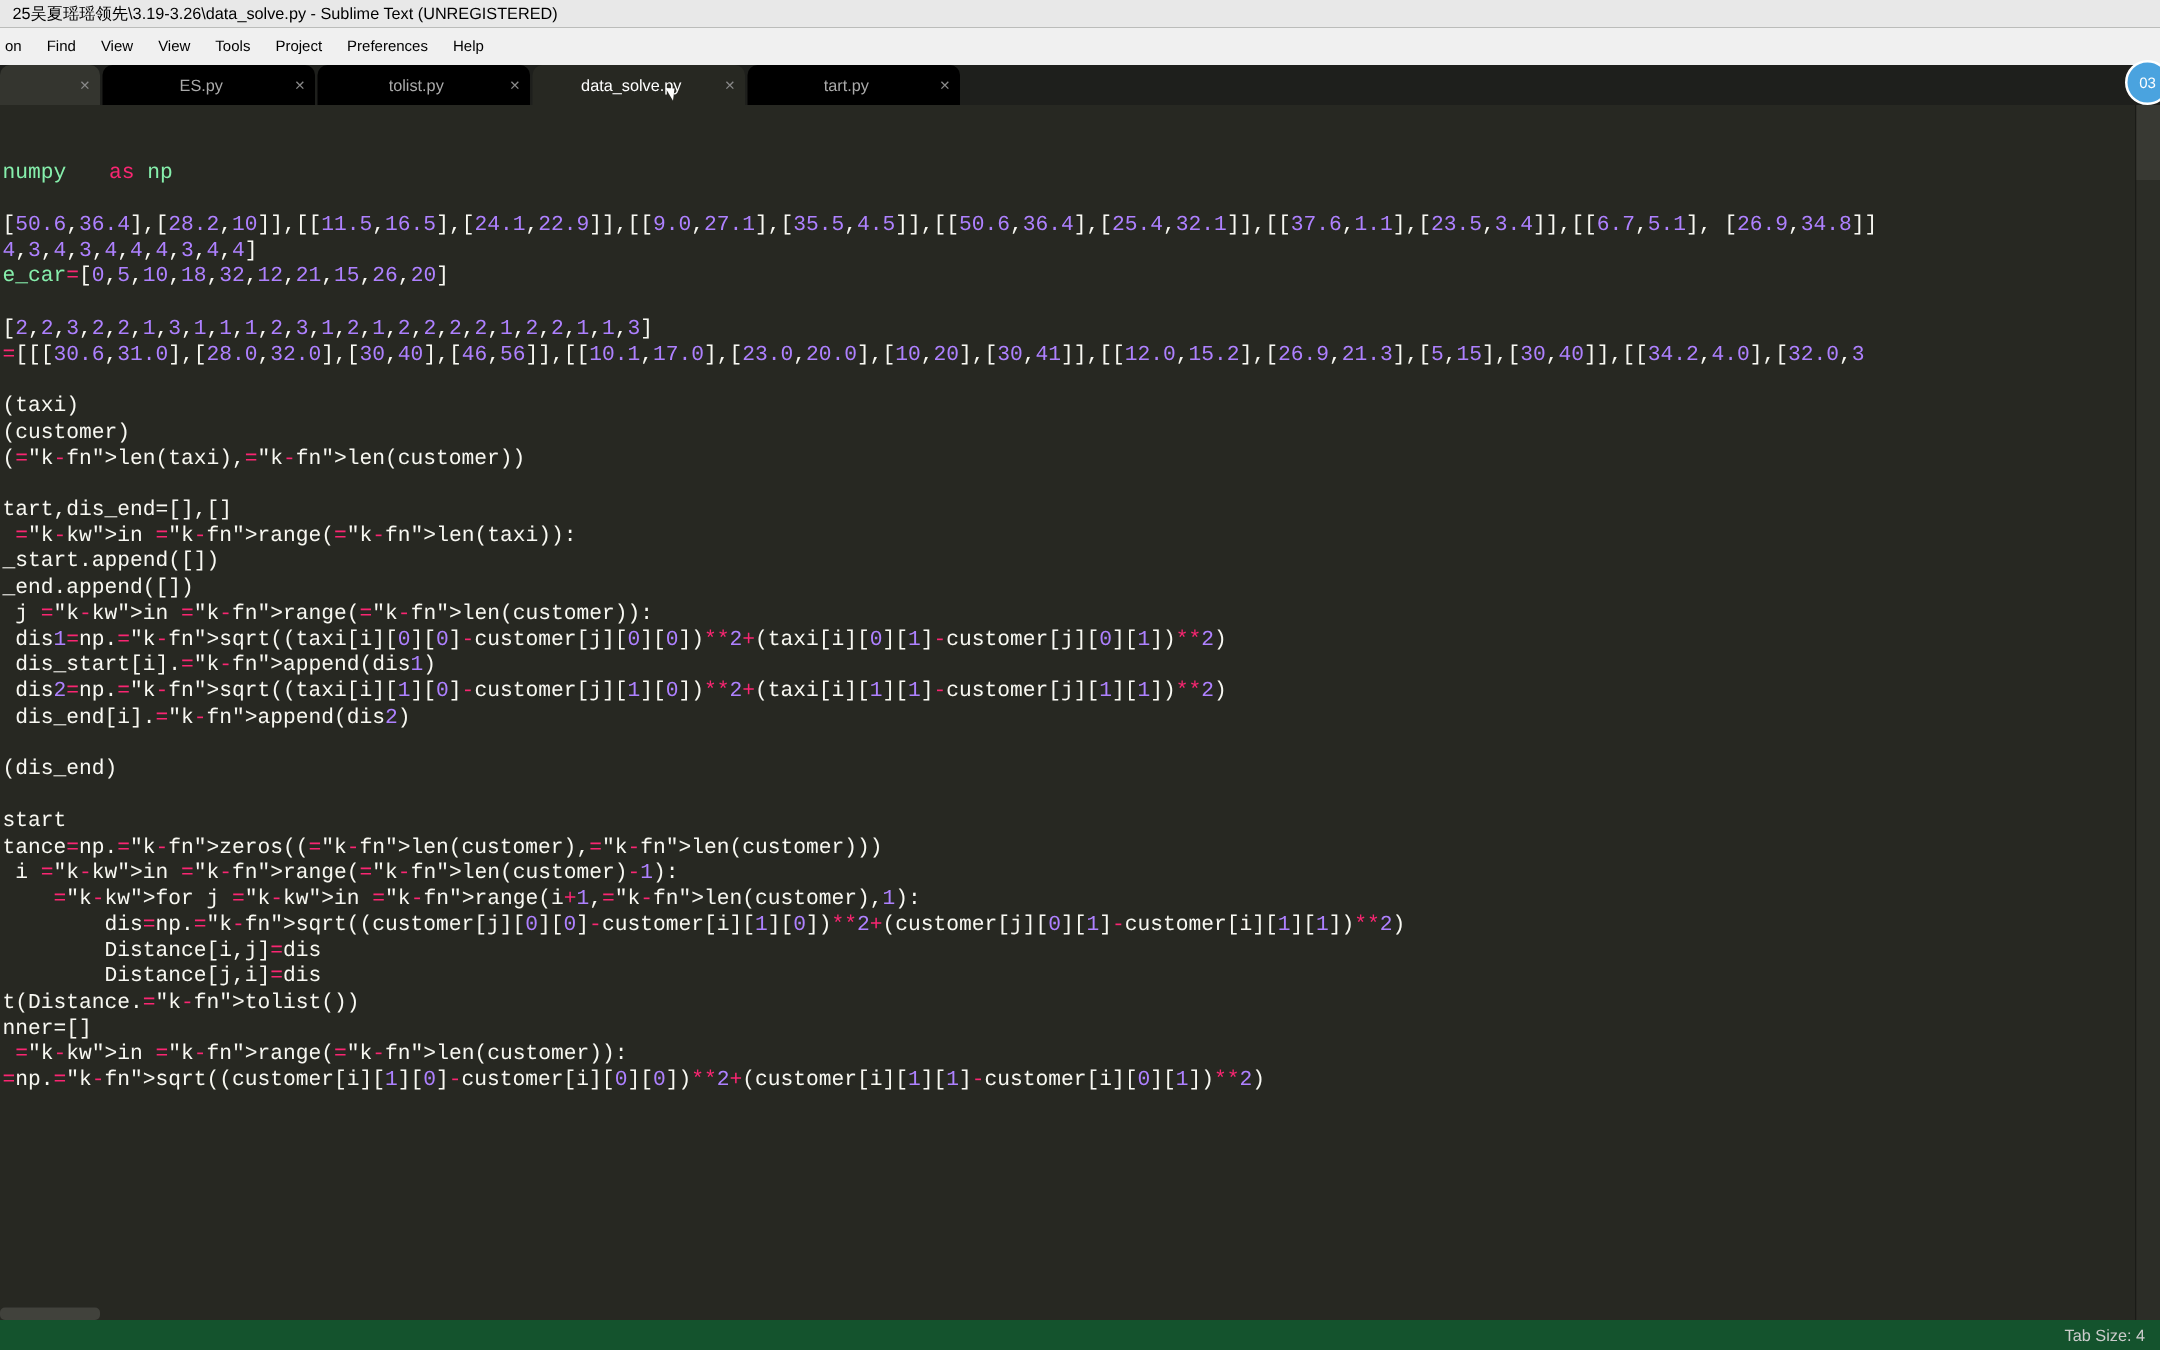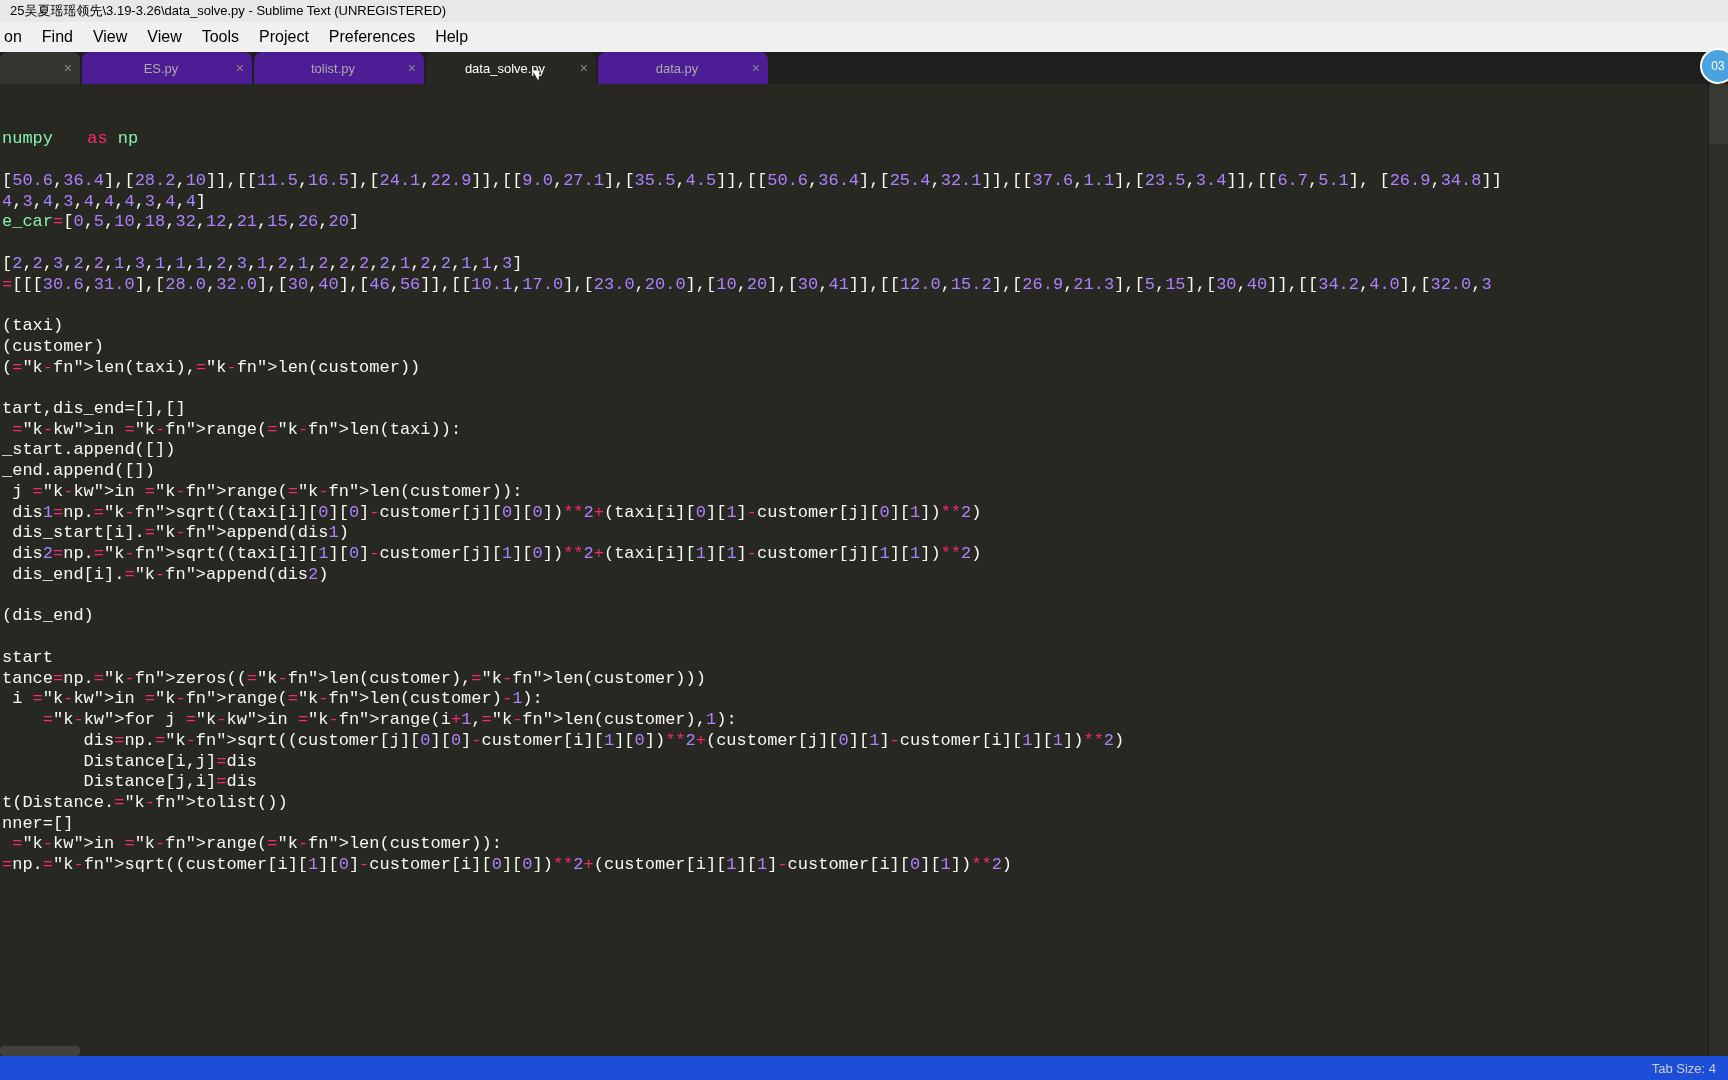--- a/index.html
+++ b/index.html
@@ -20,21 +20,21 @@
     font-size: 13px;
     padding: 2px 10px;
     white-space: nowrap;
     overflow: hidden;
   }
   .menu-bar {
     height: 30px;
     background: #f0f0f0;
     color: #000;
     font-family: "Segoe UI", Tahoma, sans-serif;
-    font-size: 16px;
+    font-size: 12px;
     display: flex;
     align-items: center;
     padding-left: 4px;
     gap: 0;
   }
   .menu-item {
     padding: 4px 10px;
     cursor: default;
   }
   .menu-item:first-child { padding-left: 0; }
@@ -44,21 +44,21 @@
     display: flex;
     align-items: stretch;
   }
   .tab {
     position: relative;
     display: flex;
     align-items: center;
     justify-content: center;
     min-width: 170px;
     padding: 0 28px 0 16px;
-    background: #4c1d95;
+    background: #000000;
     color: #aaa;
     font-family: "Segoe UI", Tahoma, sans-serif;
     font-size: 13px;
     border-top-right-radius: 8px;
     border-top-left-radius: 8px;
     margin-right: 2px;
   }
   .tab.empty { min-width: 80px; background: #34352f; }
   .tab.active { background: #272822; color: #fff; }
   .tab-close {
@@ -96,21 +96,21 @@
     right: 0;
     height: 60px;
     background: rgba(255,255,255,0.06);
   }
   .status-bar {
     position: absolute;
     bottom: 0;
     left: 0;
     right: 0;
     height: 24px;
-    background: #1d4ed8;
+    background: #14532d;
     color: #ccc;
     font-family: "Segoe UI", Tahoma, sans-serif;
     font-size: 13px;
     display: flex;
     align-items: center;
     justify-content: flex-end;
     padding: 0 12px;
     gap: 18px;
   }
   .hscroll {
@@ -191,21 +191,21 @@
   </div>
   <div class="tab">
     <span>tolist.py</span>
     <span class="tab-close">×</span>
   </div>
   <div class="tab active">
     <span>data_solve.py</span>
     <span class="tab-close">×</span>
   </div>
   <div class="tab">
-    <span>data.py</span>
+    <span>tart.py</span>
     <span class="tab-close">×</span>
   </div>
 </div>
 
 <div class="editor" id="editor">
   <div class="line"><span class="k-id">numpy </span><span class="k-kw">as</span><span class="k-id"> np</span></div><div class="line">&nbsp;</div><div class="line">[<span class="k-num">50.6</span>,<span class="k-num">36.4</span>],[<span class="k-num">28.2</span>,<span class="k-num">10</span>]],[[<span class="k-num">11.5</span>,<span class="k-num">16.5</span>],[<span class="k-num">24.1</span>,<span class="k-num">22.9</span>]],[[<span class="k-num">9.0</span>,<span class="k-num">27.1</span>],[<span class="k-num">35.5</span>,<span class="k-num">4.5</span>]],[[<span class="k-num">50.6</span>,<span class="k-num">36.4</span>],[<span class="k-num">25.4</span>,<span class="k-num">32.1</span>]],[[<span class="k-num">37.6</span>,<span class="k-num">1.1</span>],[<span class="k-num">23.5</span>,<span class="k-num">3.4</span>]],[[<span class="k-num">6.7</span>,<span class="k-num">5.1</span>], [<span class="k-num">26.9</span>,<span class="k-num">34.8</span>]]</div><div class="line"><span class="k-num">4</span>,<span class="k-num">3</span>,<span class="k-num">4</span>,<span class="k-num">3</span>,<span class="k-num">4</span>,<span class="k-num">4</span>,<span class="k-num">4</span>,<span class="k-num">3</span>,<span class="k-num">4</span>,<span class="k-num">4</span>]</div><div class="line"><span class="k-id">e_car</span><span class="k-op">=</span><span class="k-pun">[</span><span class="k-num">0</span>,<span class="k-num">5</span>,<span class="k-num">10</span>,<span class="k-num">18</span>,<span class="k-num">32</span>,<span class="k-num">12</span>,<span class="k-num">21</span>,<span class="k-num">15</span>,<span class="k-num">26</span>,<span class="k-num">20</span><span class="k-pun">]</span></div><div class="line">&nbsp;</div><div class="line">[<span class="k-num">2</span>,<span class="k-num">2</span>,<span class="k-num">3</span>,<span class="k-num">2</span>,<span class="k-num">2</span>,<span class="k-num">1</span>,<span class="k-num">3</span>,<span class="k-num">1</span>,<span class="k-num">1</span>,<span class="k-num">1</span>,<span class="k-num">2</span>,<span class="k-num">3</span>,<span class="k-num">1</span>,<span class="k-num">2</span>,<span class="k-num">1</span>,<span class="k-num">2</span>,<span class="k-num">2</span>,<span class="k-num">2</span>,<span class="k-num">2</span>,<span class="k-num">1</span>,<span class="k-num">2</span>,<span class="k-num">2</span>,<span class="k-num">1</span>,<span class="k-num">1</span>,<span class="k-num">3</span>]</div><div class="line"><span class="k-op">=</span>[[[<span class="k-num">30.6</span>,<span class="k-num">31.0</span>],[<span class="k-num">28.0</span>,<span class="k-num">32.0</span>],[<span class="k-num">30</span>,<span class="k-num">40</span>],[<span class="k-num">46</span>,<span class="k-num">56</span>]],[[<span class="k-num">10.1</span>,<span class="k-num">17.0</span>],[<span class="k-num">23.0</span>,<span class="k-num">20.0</span>],[<span class="k-num">10</span>,<span class="k-num">20</span>],[<span class="k-num">30</span>,<span class="k-num">41</span>]],[[<span class="k-num">12.0</span>,<span class="k-num">15.2</span>],[<span class="k-num">26.9</span>,<span class="k-num">21.3</span>],[<span class="k-num">5</span>,<span class="k-num">15</span>],[<span class="k-num">30</span>,<span class="k-num">40</span>]],[[<span class="k-num">34.2</span>,<span class="k-num">4.0</span>],[<span class="k-num">32.0</span>,<span class="k-num">3</span></div><div class="line">&nbsp;</div><div class="line">(taxi)</div><div class="line">(customer)</div><div class="line">(<span class<span="" class="k-op">=</span>"k<span class="k-op">-</span>fn"&gt;len(taxi),<span class<span="" class="k-op">=</span>"k<span class="k-op">-</span>fn"&gt;len(customer))</div><div class="line">&nbsp;</div><div class="line">tart,dis_end=[],[]</div><div class="line"> <span class<span="" class="k-op">=</span>"k<span class="k-op">-</span>kw"&gt;in <span class<span="" class="k-op">=</span>"k<span class="k-op">-</span>fn"&gt;range(<span class<span="" class="k-op">=</span>"k<span class="k-op">-</span>fn"&gt;len(taxi)):</div><div class="line">_start.append([])</div><div class="line">_end.append([])</div><div class="line"> j <span class<span="" class="k-op">=</span>"k<span class="k-op">-</span>kw"&gt;in <span class<span="" class="k-op">=</span>"k<span class="k-op">-</span>fn"&gt;range(<span class<span="" class="k-op">=</span>"k<span class="k-op">-</span>fn"&gt;len(customer)):</div><div class="line"> dis<span class="k-num">1</span><span class="k-op">=</span>np.<span class<span="" class="k-op">=</span>"k<span class="k-op">-</span>fn"&gt;sqrt((taxi[i][<span class="k-num">0</span>][<span class="k-num">0</span>]<span class="k-op">-</span>customer[j][<span class="k-num">0</span>][<span class="k-num">0</span>])<span class="k-op">**</span><span class="k-num">2</span><span class="k-op">+</span>(taxi[i][<span class="k-num">0</span>][<span class="k-num">1</span>]<span class="k-op">-</span>customer[j][<span class="k-num">0</span>][<span class="k-num">1</span>])<span class="k-op">**</span><span class="k-num">2</span>)</div><div class="line"> dis_start[i].<span class<span="" class="k-op">=</span>"k<span class="k-op">-</span>fn"&gt;append(dis<span class="k-num">1</span>)</div><div class="line"> dis<span class="k-num">2</span><span class="k-op">=</span>np.<span class<span="" class="k-op">=</span>"k<span class="k-op">-</span>fn"&gt;sqrt((taxi[i][<span class="k-num">1</span>][<span class="k-num">0</span>]<span class="k-op">-</span>customer[j][<span class="k-num">1</span>][<span class="k-num">0</span>])<span class="k-op">**</span><span class="k-num">2</span><span class="k-op">+</span>(taxi[i][<span class="k-num">1</span>][<span class="k-num">1</span>]<span class="k-op">-</span>customer[j][<span class="k-num">1</span>][<span class="k-num">1</span>])<span class="k-op">**</span><span class="k-num">2</span>)</div><div class="line"> dis_end[i].<span class<span="" class="k-op">=</span>"k<span class="k-op">-</span>fn"&gt;append(dis<span class="k-num">2</span>)</div><div class="line">&nbsp;</div><div class="line">(dis_end)</div><div class="line">&nbsp;</div><div class="line">start</div><div class="line">tance<span class="k-op">=</span>np.<span class<span="" class="k-op">=</span>"k<span class="k-op">-</span>fn"&gt;zeros((<span class<span="" class="k-op">=</span>"k<span class="k-op">-</span>fn"&gt;len(customer),<span class<span="" class="k-op">=</span>"k<span class="k-op">-</span>fn"&gt;len(customer)))</div><div class="line"> i <span class<span="" class="k-op">=</span>"k<span class="k-op">-</span>kw"&gt;in <span class<span="" class="k-op">=</span>"k<span class="k-op">-</span>fn"&gt;range(<span class<span="" class="k-op">=</span>"k<span class="k-op">-</span>fn"&gt;len(customer)<span class="k-op">-</span><span class="k-num">1</span>):</div><div class="line">    <span class<span="" class="k-op">=</span>"k<span class="k-op">-</span>kw"&gt;for j <span class<span="" class="k-op">=</span>"k<span class="k-op">-</span>kw"&gt;in <span class<span="" class="k-op">=</span>"k<span class="k-op">-</span>fn"&gt;range(i<span class="k-op">+</span><span class="k-num">1</span>,<span class<span="" class="k-op">=</span>"k<span class="k-op">-</span>fn"&gt;len(customer),<span class="k-num">1</span>):</div><div class="line">        dis<span class="k-op">=</span>np.<span class<span="" class="k-op">=</span>"k<span class="k-op">-</span>fn"&gt;sqrt((customer[j][<span class="k-num">0</span>][<span class="k-num">0</span>]<span class="k-op">-</span>customer[i][<span class="k-num">1</span>][<span class="k-num">0</span>])<span class="k-op">**</span><span class="k-num">2</span><span class="k-op">+</span>(customer[j][<span class="k-num">0</span>][<span class="k-num">1</span>]<span class="k-op">-</span>customer[i][<span class="k-num">1</span>][<span class="k-num">1</span>])<span class="k-op">**</span><span class="k-num">2</span>)</div><div class="line">        Distance[i,j]<span class="k-op">=</span>dis</div><div class="line">        Distance[j,i]<span class="k-op">=</span>dis</div><div class="line">t(Distance.<span class<span="" class="k-op">=</span>"k<span class="k-op">-</span>fn"&gt;tolist())</div><div class="line">nner=[]</div><div class="line"> <span class<span="" class="k-op">=</span>"k<span class="k-op">-</span>kw"&gt;in <span class<span="" class="k-op">=</span>"k<span class="k-op">-</span>fn"&gt;range(<span class<span="" class="k-op">=</span>"k<span class="k-op">-</span>fn"&gt;len(customer)):</div><div class="line"><span class="k-op">=</span>np.<span class<span="" class="k-op">=</span>"k<span class="k-op">-</span>fn"&gt;sqrt((customer[i][<span class="k-num">1</span>][<span class="k-num">0</span>]<span class="k-op">-</span>customer[i][<span class="k-num">0</span>][<span class="k-num">0</span>])<span class="k-op">**</span><span class="k-num">2</span><span class="k-op">+</span>(customer[i][<span class="k-num">1</span>][<span class="k-num">1</span>]<span class="k-op">-</span>customer[i][<span class="k-num">0</span>][<span class="k-num">1</span>])<span class="k-op">**</span><span class="k-num">2</span>)</div><div class="minimap">
     <div class="minimap-view"></div>
   </div>
   <div class="hscroll"></div>
 </div>

